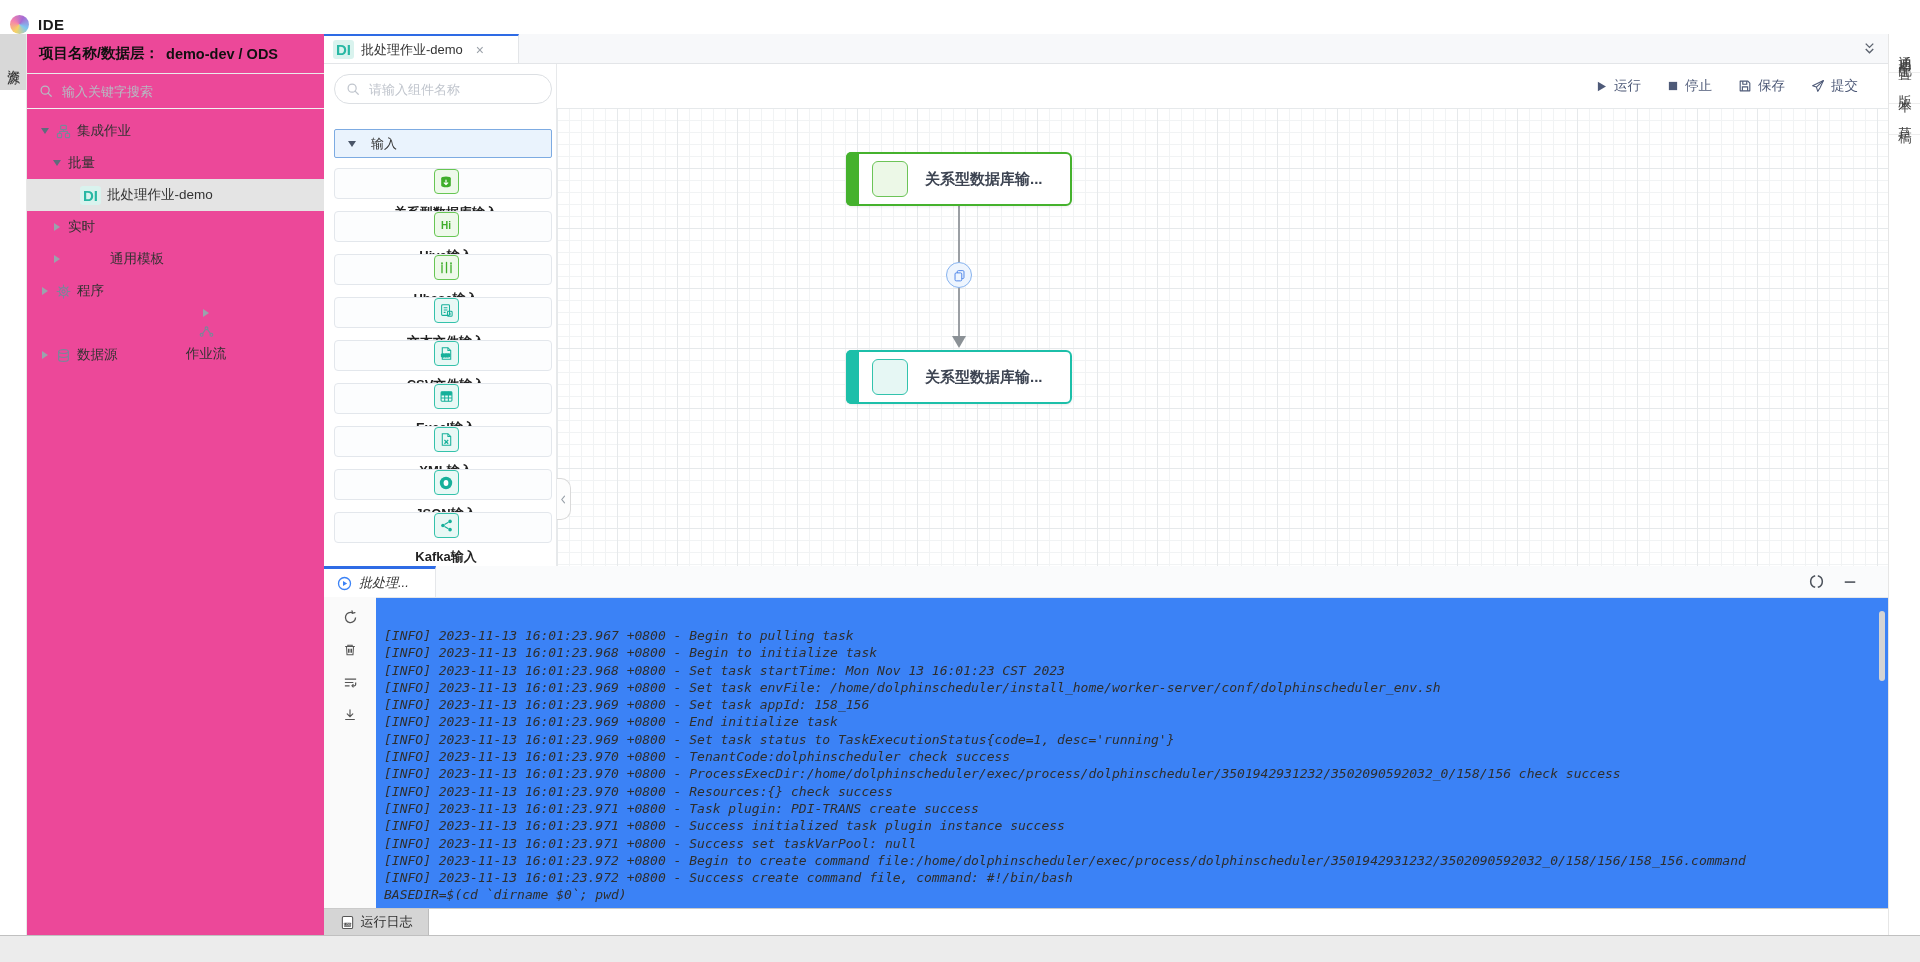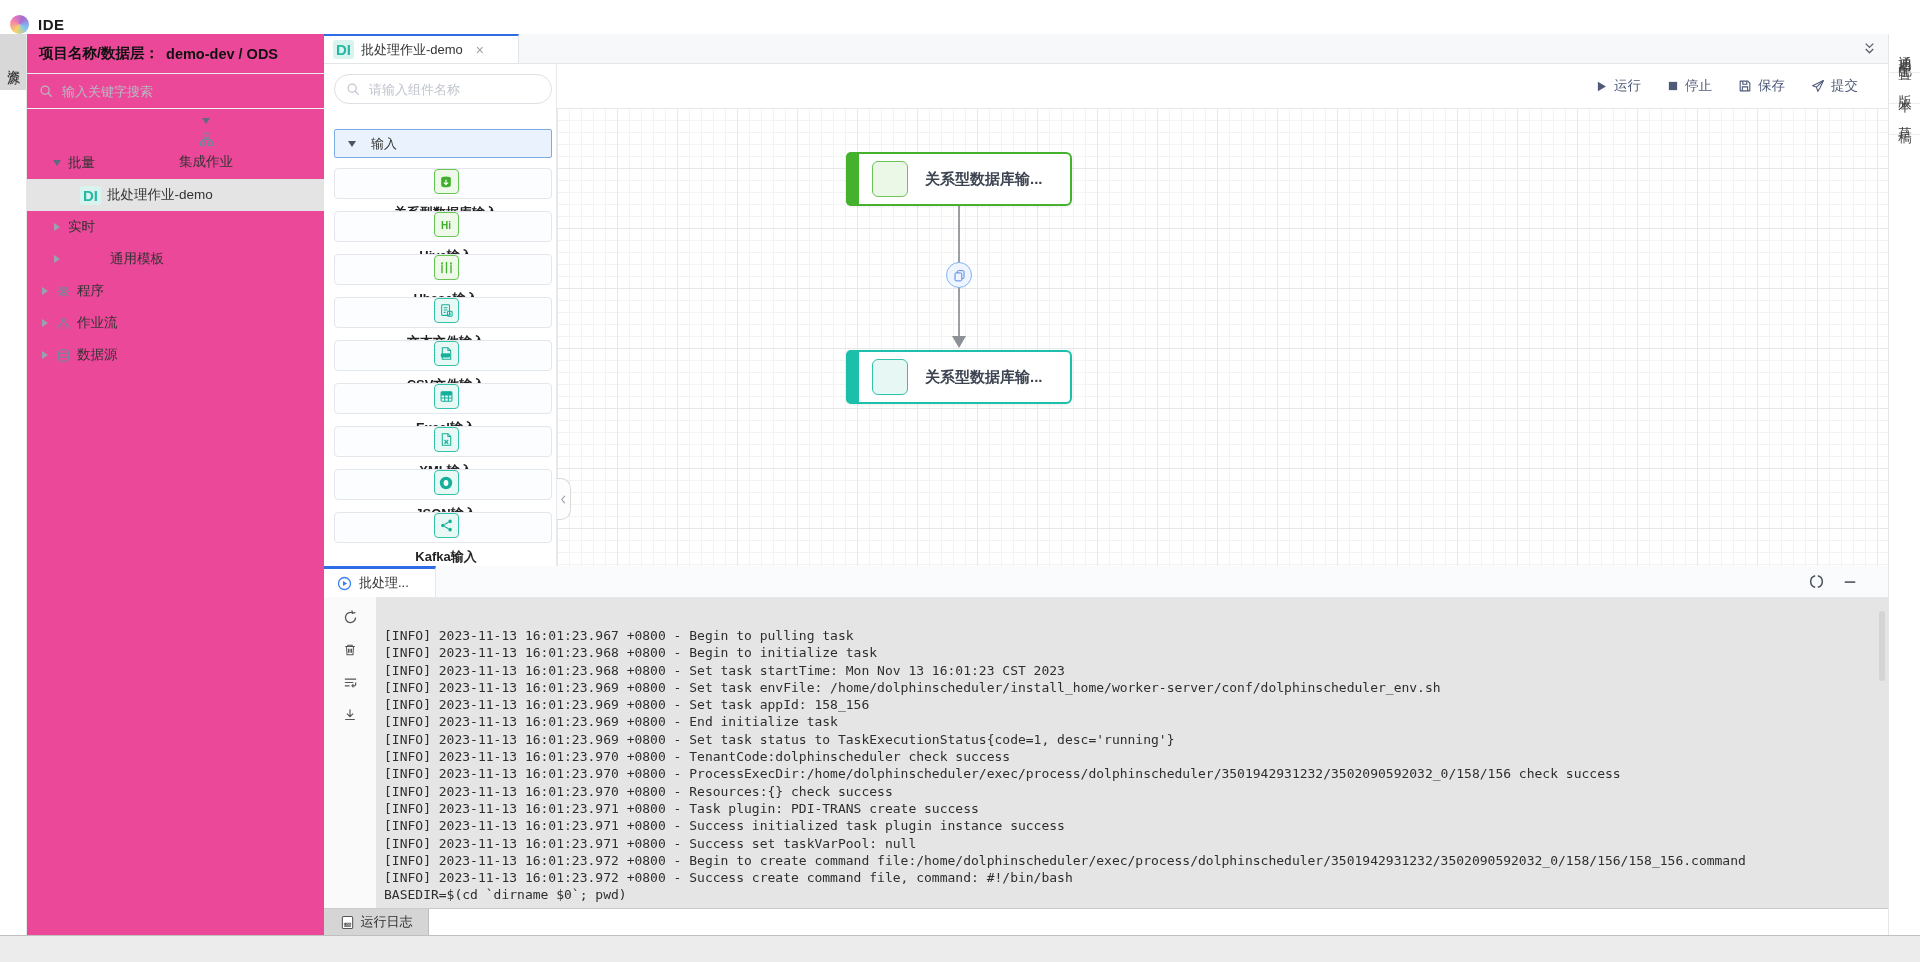--- a/index.html
+++ b/index.html
@@ -107,21 +107,21 @@
                    border:1px solid #dadada;border-left:0;border-radius:0 10px 10px 0;
                    display:flex;align-items:center;justify-content:center;color:#98a0a8;}
 
   
   .rrail{left:1888px;top:34px;width:32px;height:901px;background:#fff;border-left:1px solid #e6e6e6;}
   .r-tab{writing-mode:vertical-rl;text-orientation:upright;letter-spacing:4px;font-size:13.5px;color:#3f3f3f;
          width:100%;box-sizing:border-box;padding:11px 0;border-bottom:1px solid #ededed;
          display:flex;align-items:center;justify-content:center;}
 
   
-  .console{left:324px;top:566px;width:1564px;height:342px;background:#e5e5e5;}
+  .console{left:324px;top:566px;width:1564px;height:342px;background:#3b82f6;font-style:italic;}
   .c-tabbar{position:absolute;left:0;top:0;right:0;height:31px;background:#fafbfc;
             border-bottom:1px solid #e5e7ea;display:flex;align-items:stretch;}
   .c-tab{width:112px;background:#fff;border-top:3px solid var(--accent-blue);border-right:1px solid #e5e7ea;
          display:flex;align-items:center;gap:7px;padding-left:13px;font-size:13px;color:#333;box-sizing:border-box;}
   .c-acts{margin-left:auto;display:flex;align-items:center;gap:19px;margin-right:31px;color:#4d535c;}
   .c-body{position:absolute;left:0;top:31px;right:0;bottom:0;display:flex;}
   .c-rail{width:52px;background:#fafafa;display:flex;flex-direction:column;align-items:center;
           padding-top:13px;gap:18px;color:#555;flex:0 0 52px;}
   .log{flex:1;margin:0;padding:30px 6px 0 8px;font-family:"DejaVu Sans Mono","Liberation Mono",monospace;
        font-size:13px;line-height:17.3px;color:#2e2e2e;white-space:pre;overflow:hidden;}
@@ -164,21 +164,21 @@
       <input placeholder="输入关键字搜索" style="">
       <span>
           <svg viewBox="0 0 16 16" width="15" height="15" fill="none" stroke="currentColor" stroke-width="1.2">
             <circle cx="8" cy="8" r="5"></circle>
             <path d="M8 1v3M8 12v3M1 8h3M12 8h3" stroke-linecap="round"></path>
           </svg>
         </span>
     </div>
     <div class="tree">
 
-    <div class="tree-row" style="padding-left: 12px; flex-direction: column;">
+    <div class="tree-row" style="padding-left: 12px;">
           <span class="caret caret-down"></span>
           <span class="ticon">
             <svg viewBox="0 0 16 16" width="15" height="15" fill="none" stroke="currentColor" stroke-width="1.2">
               <rect x="5" y="1.5" width="6" height="4.5" rx="1"></rect>
               <rect x="1.5" y="10" width="4.5" height="4.5" rx="1"></rect>
               <rect x="10" y="10" width="4.5" height="4.5" rx="1"></rect>
               <path d="M8 6v2M3.8 10V8h8.4v2"></path>
             </svg>
           </span>
 
@@ -210,21 +210,21 @@
           <span class="ticon">
             <svg viewBox="0 0 16 16" width="15" height="15" fill="none" stroke="currentColor" stroke-width="1.2">
               <circle cx="8" cy="8" r="4.2"></circle>
               <circle cx="8" cy="8" r="1.7"></circle>
               <path d="M8 1.2v2M8 12.8v2M14.8 8h-2M3.2 8h-2M12.8 3.2l-1.4 1.4M4.6 11.4l-1.4 1.4M12.8 12.8l-1.4-1.4M4.6 4.6L3.2 3.2" stroke-linecap="round"></path>
             </svg>
           </span>
 
           <span>程序</span>
         </div>
-        <div class="tree-row" style="padding-left: 12px;">
+        <div class="tree-row" style="padding-left: 12px; flex-direction: column;">
           <span class="caret caret-right"></span>
           <span class="ticon">
             <svg viewBox="0 0 16 16" width="15" height="15" fill="none" stroke="currentColor" stroke-width="1.2">
               <circle cx="2.8" cy="11.5" r="1.5"></circle>
               <circle cx="8" cy="4.5" r="1.5"></circle>
               <circle cx="13.2" cy="11.5" r="1.5"></circle>
               <path d="M3.8 10.2L7 5.8M9 5.8l3.2 4.4"></path>
             </svg>
           </span>
 

